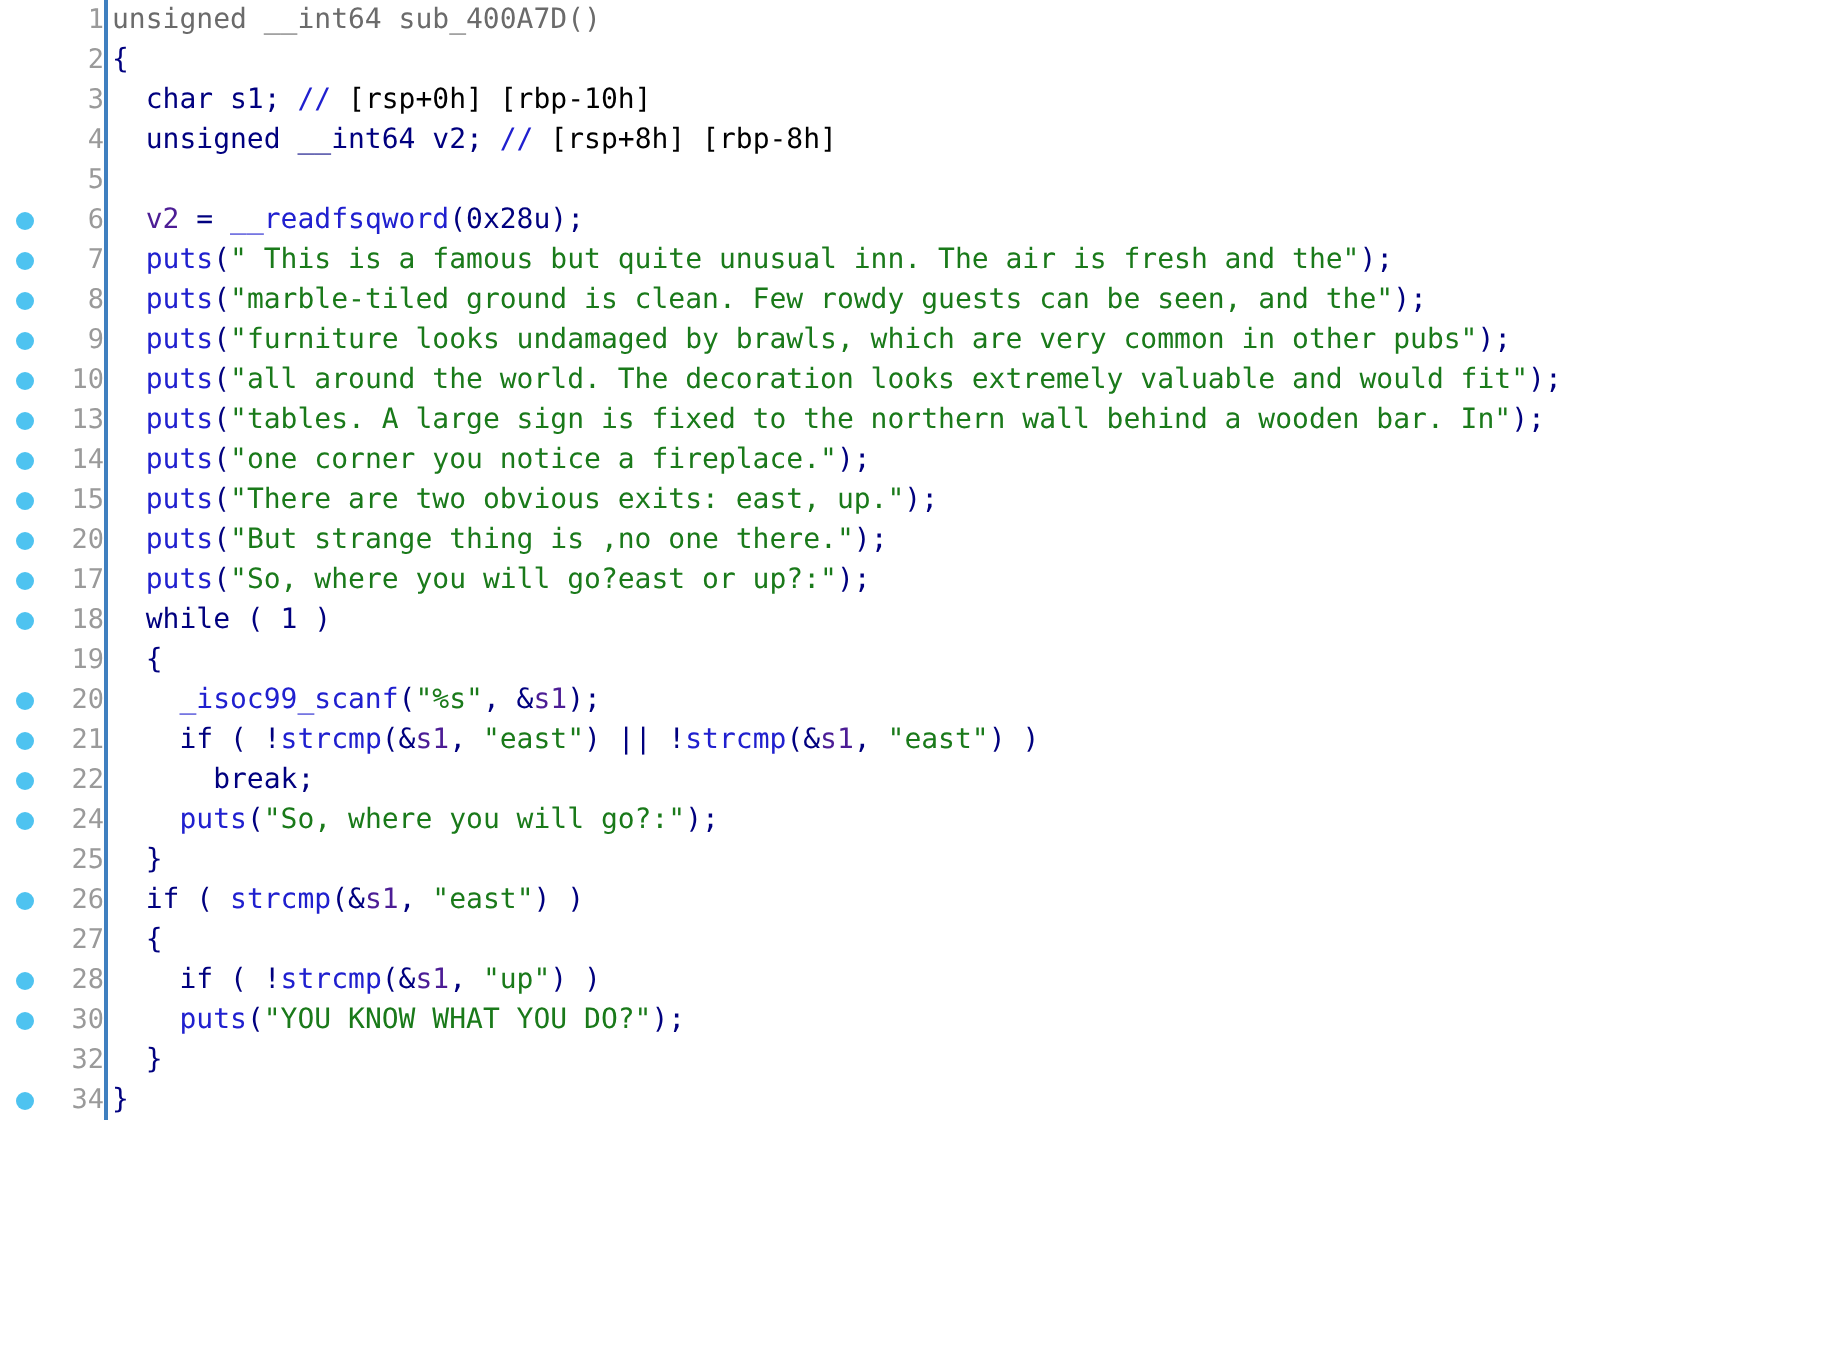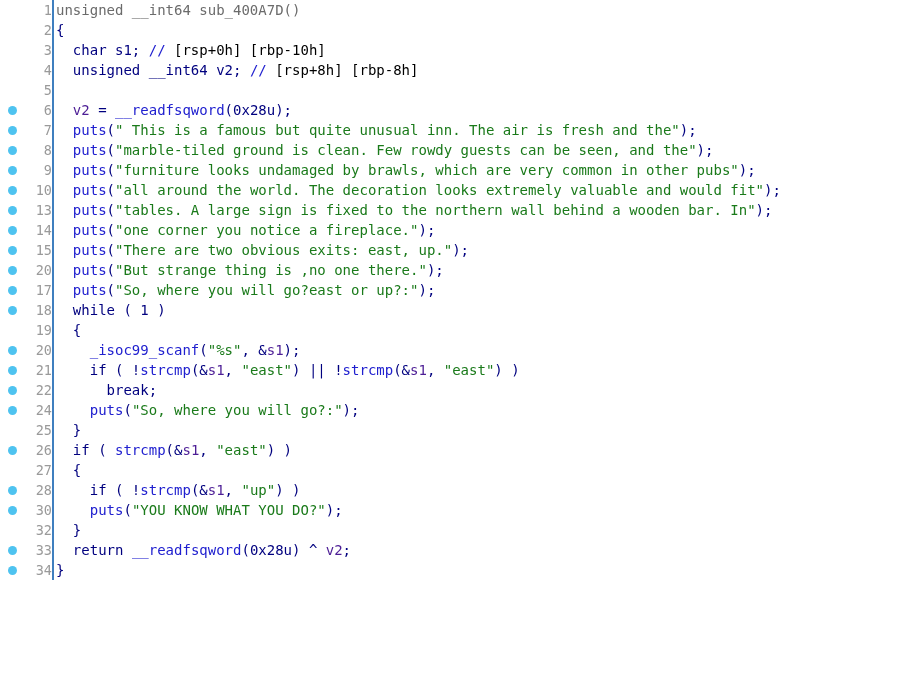--- a/index.html
+++ b/index.html
@@ -117,16 +117,15 @@
       <div class="line"><div class="gutter"><span class="bp-dot"></span></div><div class="lineno">20</div><div class="sep"></div><div class="code"><span>    </span><span class="t-func">_isoc99_scanf</span><span class="t-plain">(</span><span class="t-str">"%s"</span><span class="t-plain">, &amp;</span><span class="t-var">s1</span><span class="t-plain">);</span></div></div>
       <div class="line"><div class="gutter"><span class="bp-dot"></span></div><div class="lineno">21</div><div class="sep"></div><div class="code"><span>    </span><span class="t-plain">if ( !</span><span class="t-func">strcmp</span><span class="t-plain">(&amp;</span><span class="t-var">s1</span><span class="t-plain">, </span><span class="t-str">"east"</span><span class="t-plain">) || !</span><span class="t-func">strcmp</span><span class="t-plain">(&amp;</span><span class="t-var">s1</span><span class="t-plain">, </span><span class="t-str">"east"</span><span class="t-plain">) )</span></div></div>
       <div class="line"><div class="gutter"><span class="bp-dot"></span></div><div class="lineno">22</div><div class="sep"></div><div class="code"><span>      </span><span class="t-plain">break;</span></div></div>
       <div class="line"><div class="gutter"><span class="bp-dot"></span></div><div class="lineno">24</div><div class="sep"></div><div class="code"><span>    </span><span class="t-func">puts</span><span class="t-plain">(</span><span class="t-str">"So, where you will go?:"</span><span class="t-plain">);</span></div></div>
       <div class="line"><div class="gutter"></div><div class="lineno">25</div><div class="sep"></div><div class="code"><span>  </span><span class="t-plain">}</span></div></div>
       <div class="line"><div class="gutter"><span class="bp-dot"></span></div><div class="lineno">26</div><div class="sep"></div><div class="code"><span>  </span><span class="t-plain">if ( </span><span class="t-func">strcmp</span><span class="t-plain">(&amp;</span><span class="t-var">s1</span><span class="t-plain">, </span><span class="t-str">"east"</span><span class="t-plain">) )</span></div></div>
       <div class="line"><div class="gutter"></div><div class="lineno">27</div><div class="sep"></div><div class="code"><span>  </span><span class="t-plain">{</span></div></div>
       <div class="line"><div class="gutter"><span class="bp-dot"></span></div><div class="lineno">28</div><div class="sep"></div><div class="code"><span>    </span><span class="t-plain">if ( !</span><span class="t-func">strcmp</span><span class="t-plain">(&amp;</span><span class="t-var">s1</span><span class="t-plain">, </span><span class="t-str">"up"</span><span class="t-plain">) )</span></div></div>
       <div class="line"><div class="gutter"><span class="bp-dot"></span></div><div class="lineno">30</div><div class="sep"></div><div class="code"><span>    </span><span class="t-func">puts</span><span class="t-plain">(</span><span class="t-str">"YOU KNOW WHAT YOU DO?"</span><span class="t-plain">);</span></div></div>
       <div class="line"><div class="gutter"></div><div class="lineno">32</div><div class="sep"></div><div class="code"><span>  </span><span class="t-plain">}</span></div></div>
-      <div class="line"><div class="gutter"><span class="bp-dot"></span></div><div class="lineno">33</div><div class="sep"></div><div class="code"><span>  </span><span class="t-plain">return </span><span class="t-func">__readfsqword</span><span class="t-plain">(0x28u) ^ </span><span class="t-var">v2</span><span class="t-plain">;</span></div></div>
       <div class="line"><div class="gutter"><span class="bp-dot"></span></div><div class="lineno">34</div><div class="sep"></div><div class="code"><span class="t-plain">}</span></div></div>
     </div>
 </div>
 
 </body></html>

